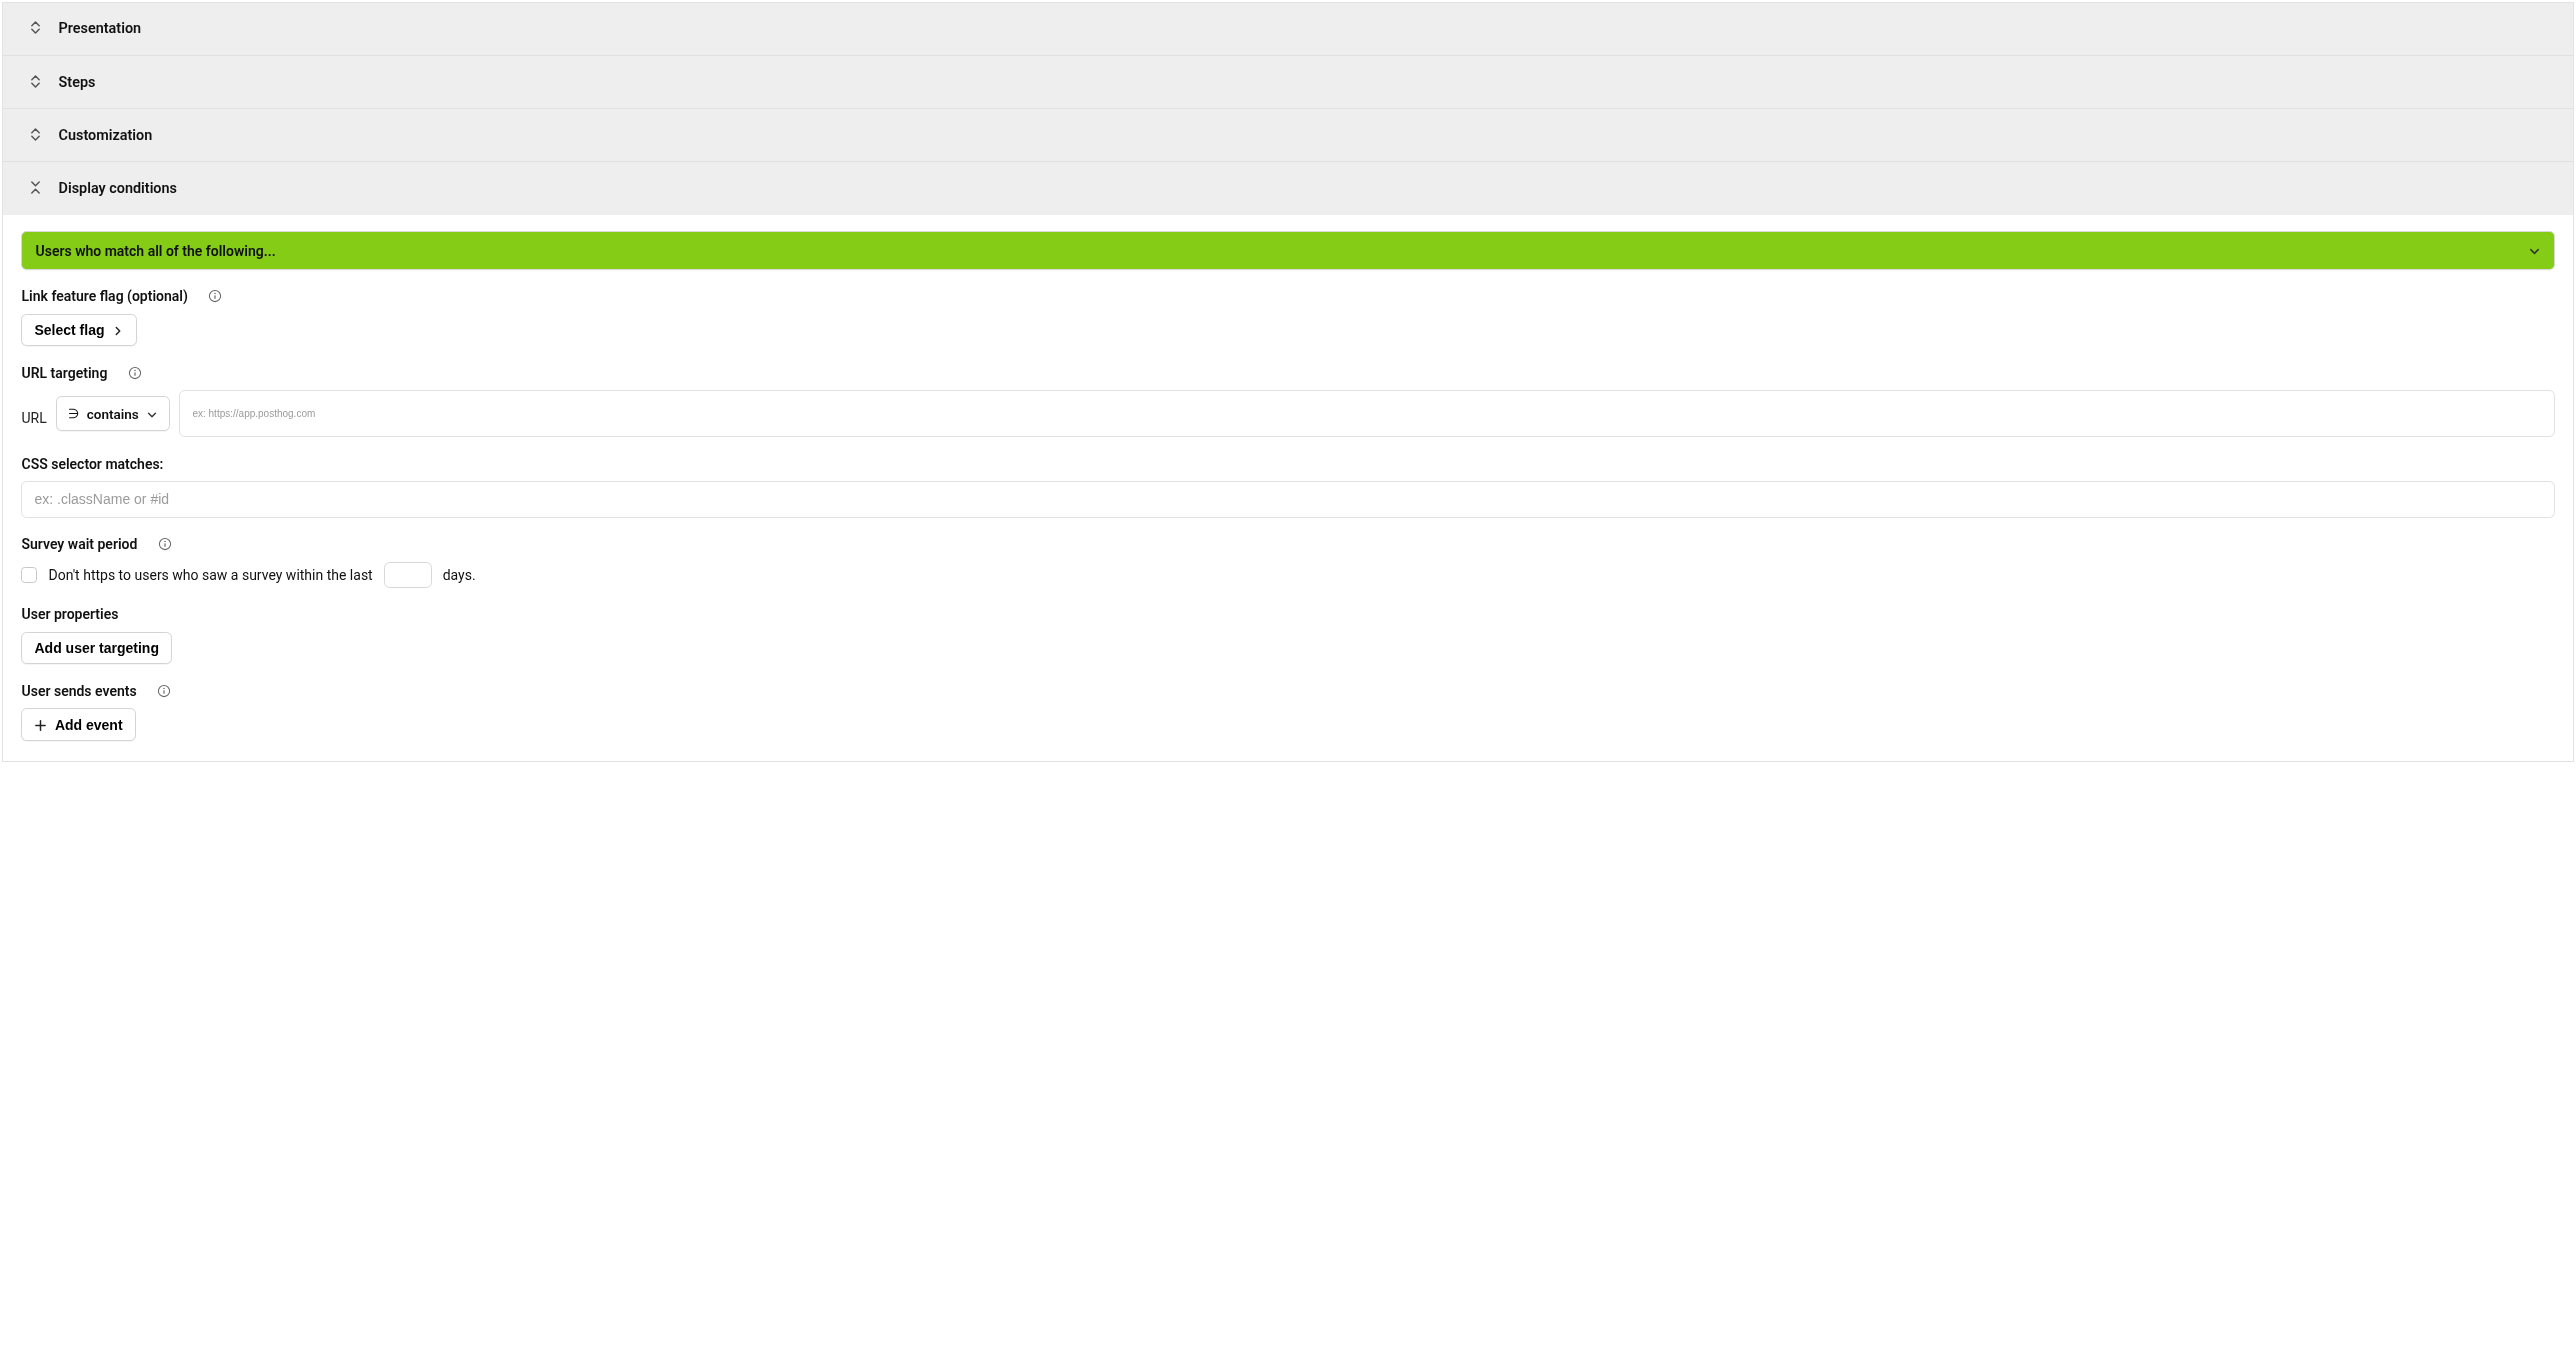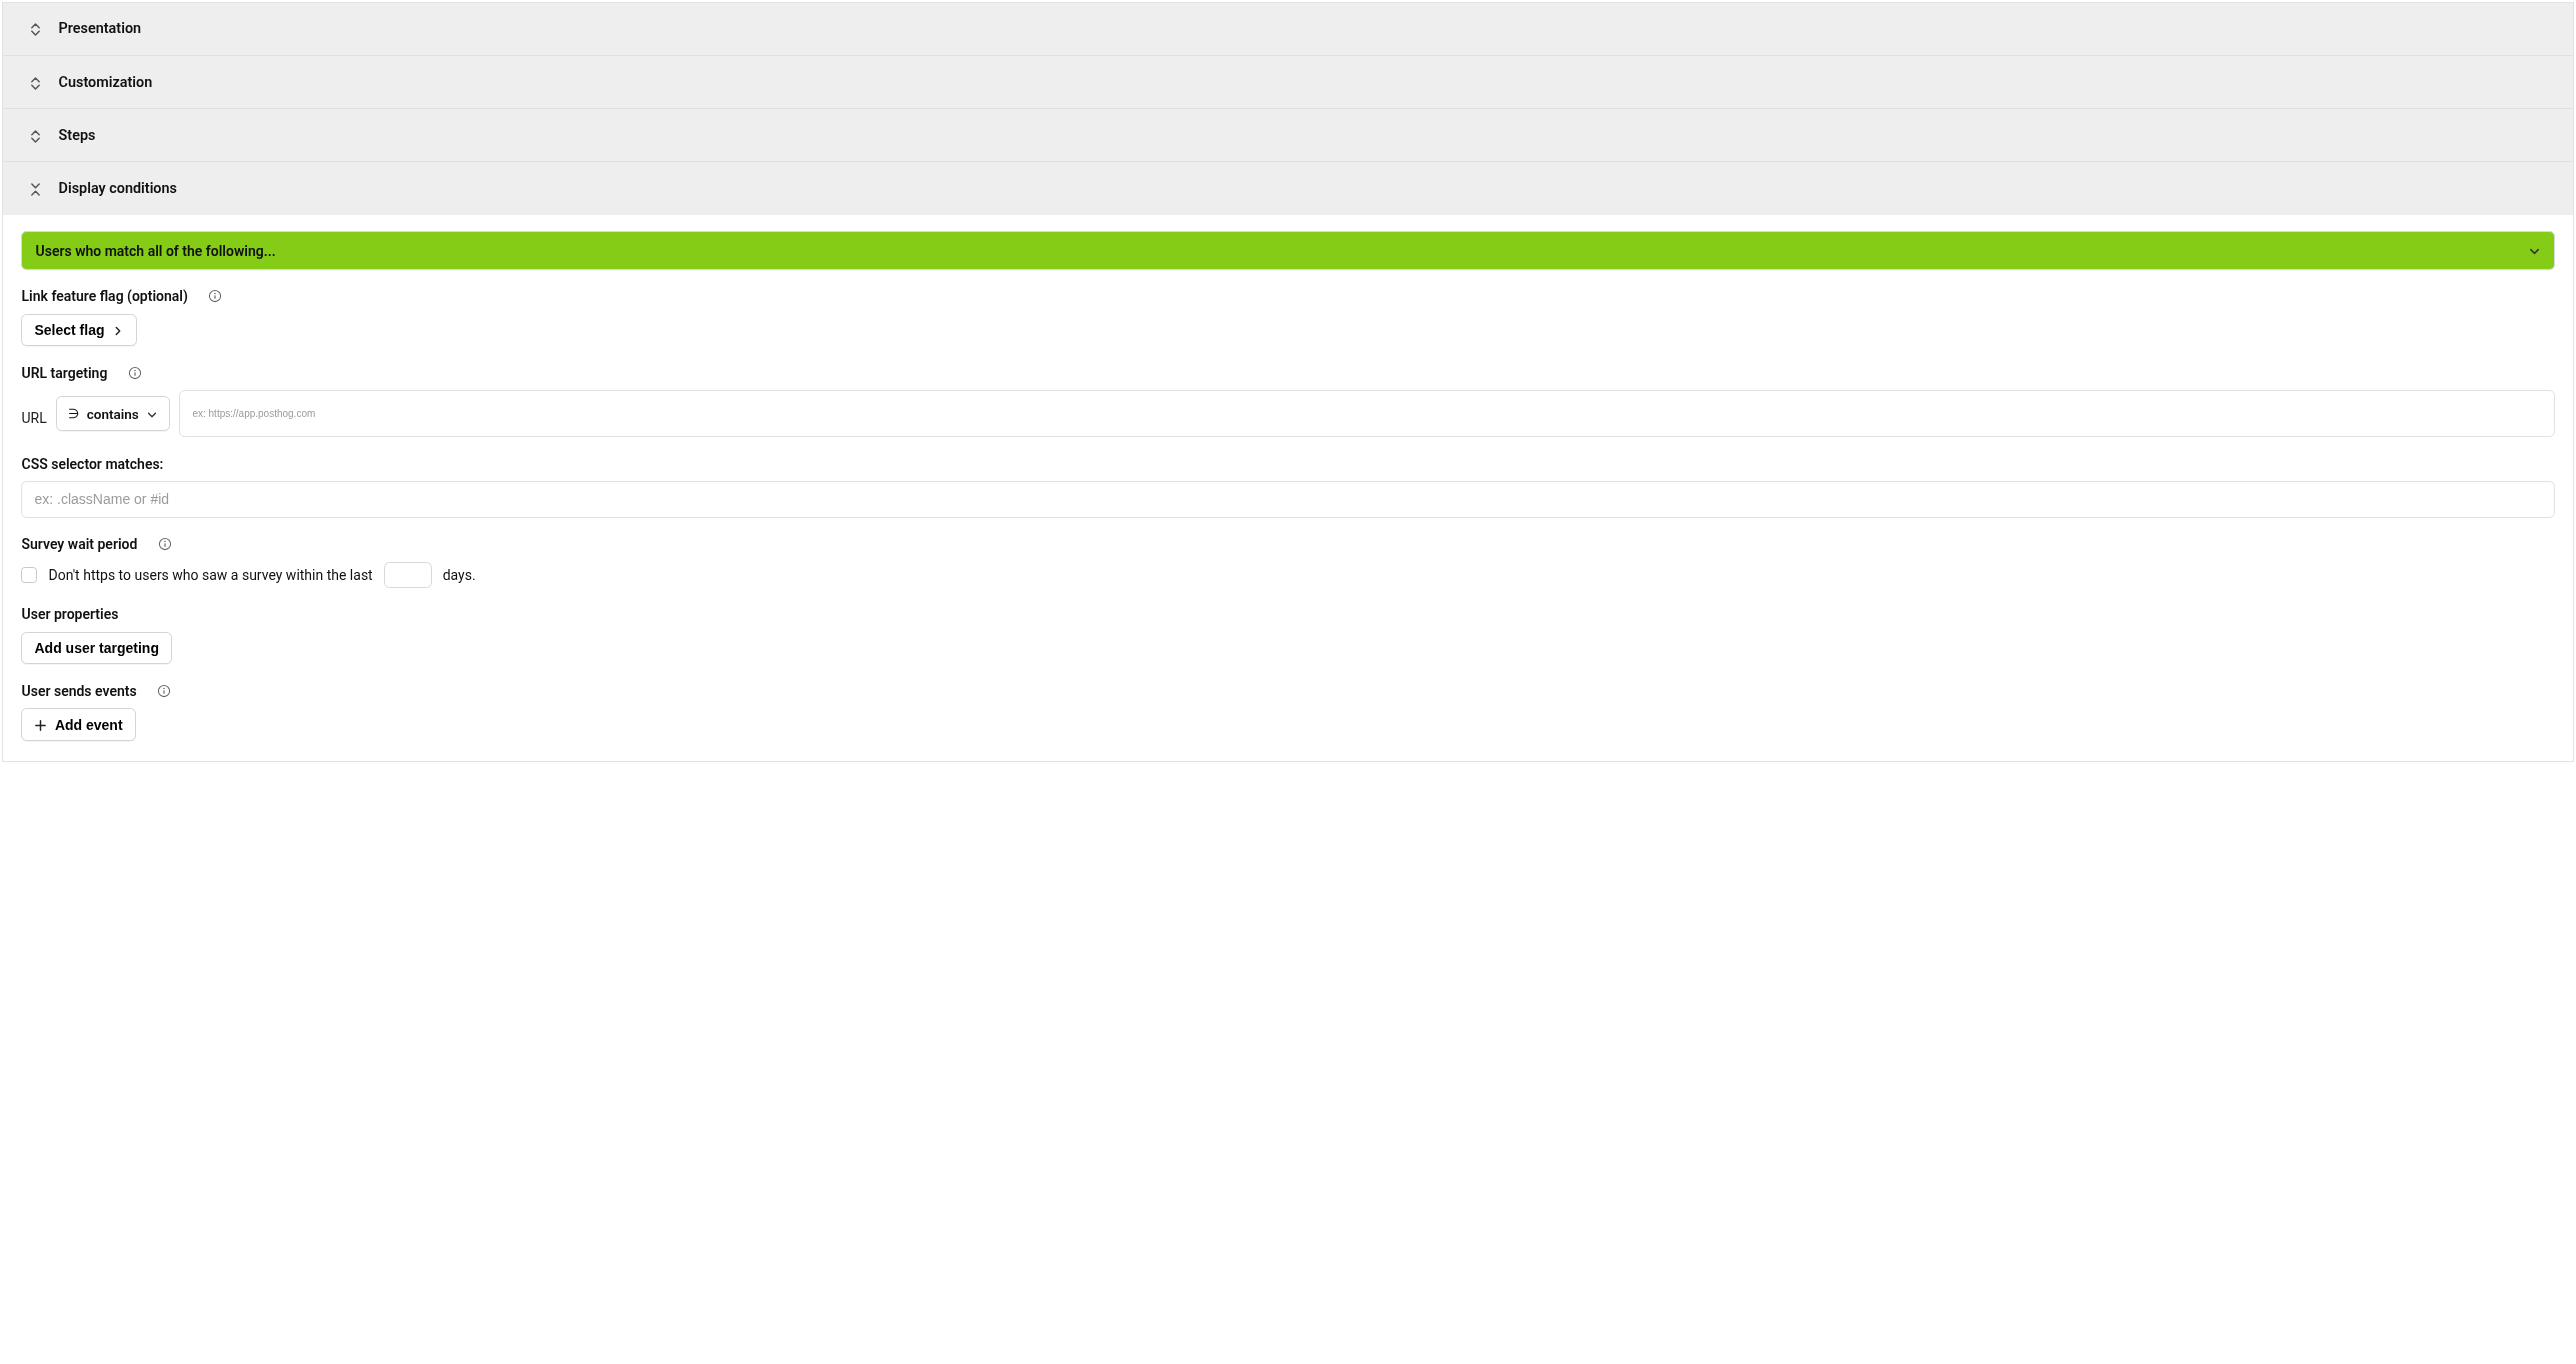--- a/index.html
+++ b/index.html
@@ -12,21 +12,21 @@
   .outer {
     border: 0.9px solid #e2e2e2;
     border-top: none;
     margin: 1.9px;
   }
   .accordion-item {
     background: #eeeeee;
     border-top: 0.9px solid #e0e0e0;
     padding: 17.6px 26px;
     display: flex;
-    align-items: flex-end;
+    align-items: flex-start;
     gap: 16.7px;
     cursor: pointer;
   }
   .accordion-item:first-child { border-top: 0.9px solid #e2e2e2; }
   .accordion-title {
     font-weight: 600;
     font-size: 14.4px;
   }
   .chev-updown {
     width: 13px; height: 15px; display: inline-flex; flex-direction: column; align-items: center; justify-content: center;
@@ -156,31 +156,31 @@
     <span class="accordion-title">Presentation</span>
   </div>
 
   <div class="accordion-item">
     <span class="chev-updown">
       <svg width="11" height="13" viewBox="0 0 12 14">
           <path d="M2 5 L6 1 L10 5" stroke="#555" stroke-width="1.6" fill="none" stroke-linecap="round" stroke-linejoin="round"></path>
           <path d="M2 9 L6 13 L10 9" stroke="#555" stroke-width="1.6" fill="none" stroke-linecap="round" stroke-linejoin="round"></path>
         </svg>
     </span>
-    <span class="accordion-title">Customization</span>
+    <span class="accordion-title">Steps</span>
   </div>
 
   <div class="accordion-item">
     <span class="chev-updown">
       <svg width="11" height="13" viewBox="0 0 12 14">
           <path d="M2 5 L6 1 L10 5" stroke="#555" stroke-width="1.6" fill="none" stroke-linecap="round" stroke-linejoin="round"></path>
           <path d="M2 9 L6 13 L10 9" stroke="#555" stroke-width="1.6" fill="none" stroke-linecap="round" stroke-linejoin="round"></path>
         </svg>
     </span>
-    <span class="accordion-title">Steps</span>
+    <span class="accordion-title">Customization</span>
   </div>
 
   <div class="accordion-item">
     <span class="chev-updown">
       <svg width="11" height="13" viewBox="0 0 12 14">
           <path d="M2 1 L6 5 L10 1" stroke="#555" stroke-width="1.6" fill="none" stroke-linecap="round" stroke-linejoin="round"></path>
           <path d="M2 13 L6 9 L10 13" stroke="#555" stroke-width="1.6" fill="none" stroke-linecap="round" stroke-linejoin="round"></path>
         </svg>
     </span>
     <span class="accordion-title">Display conditions</span>

